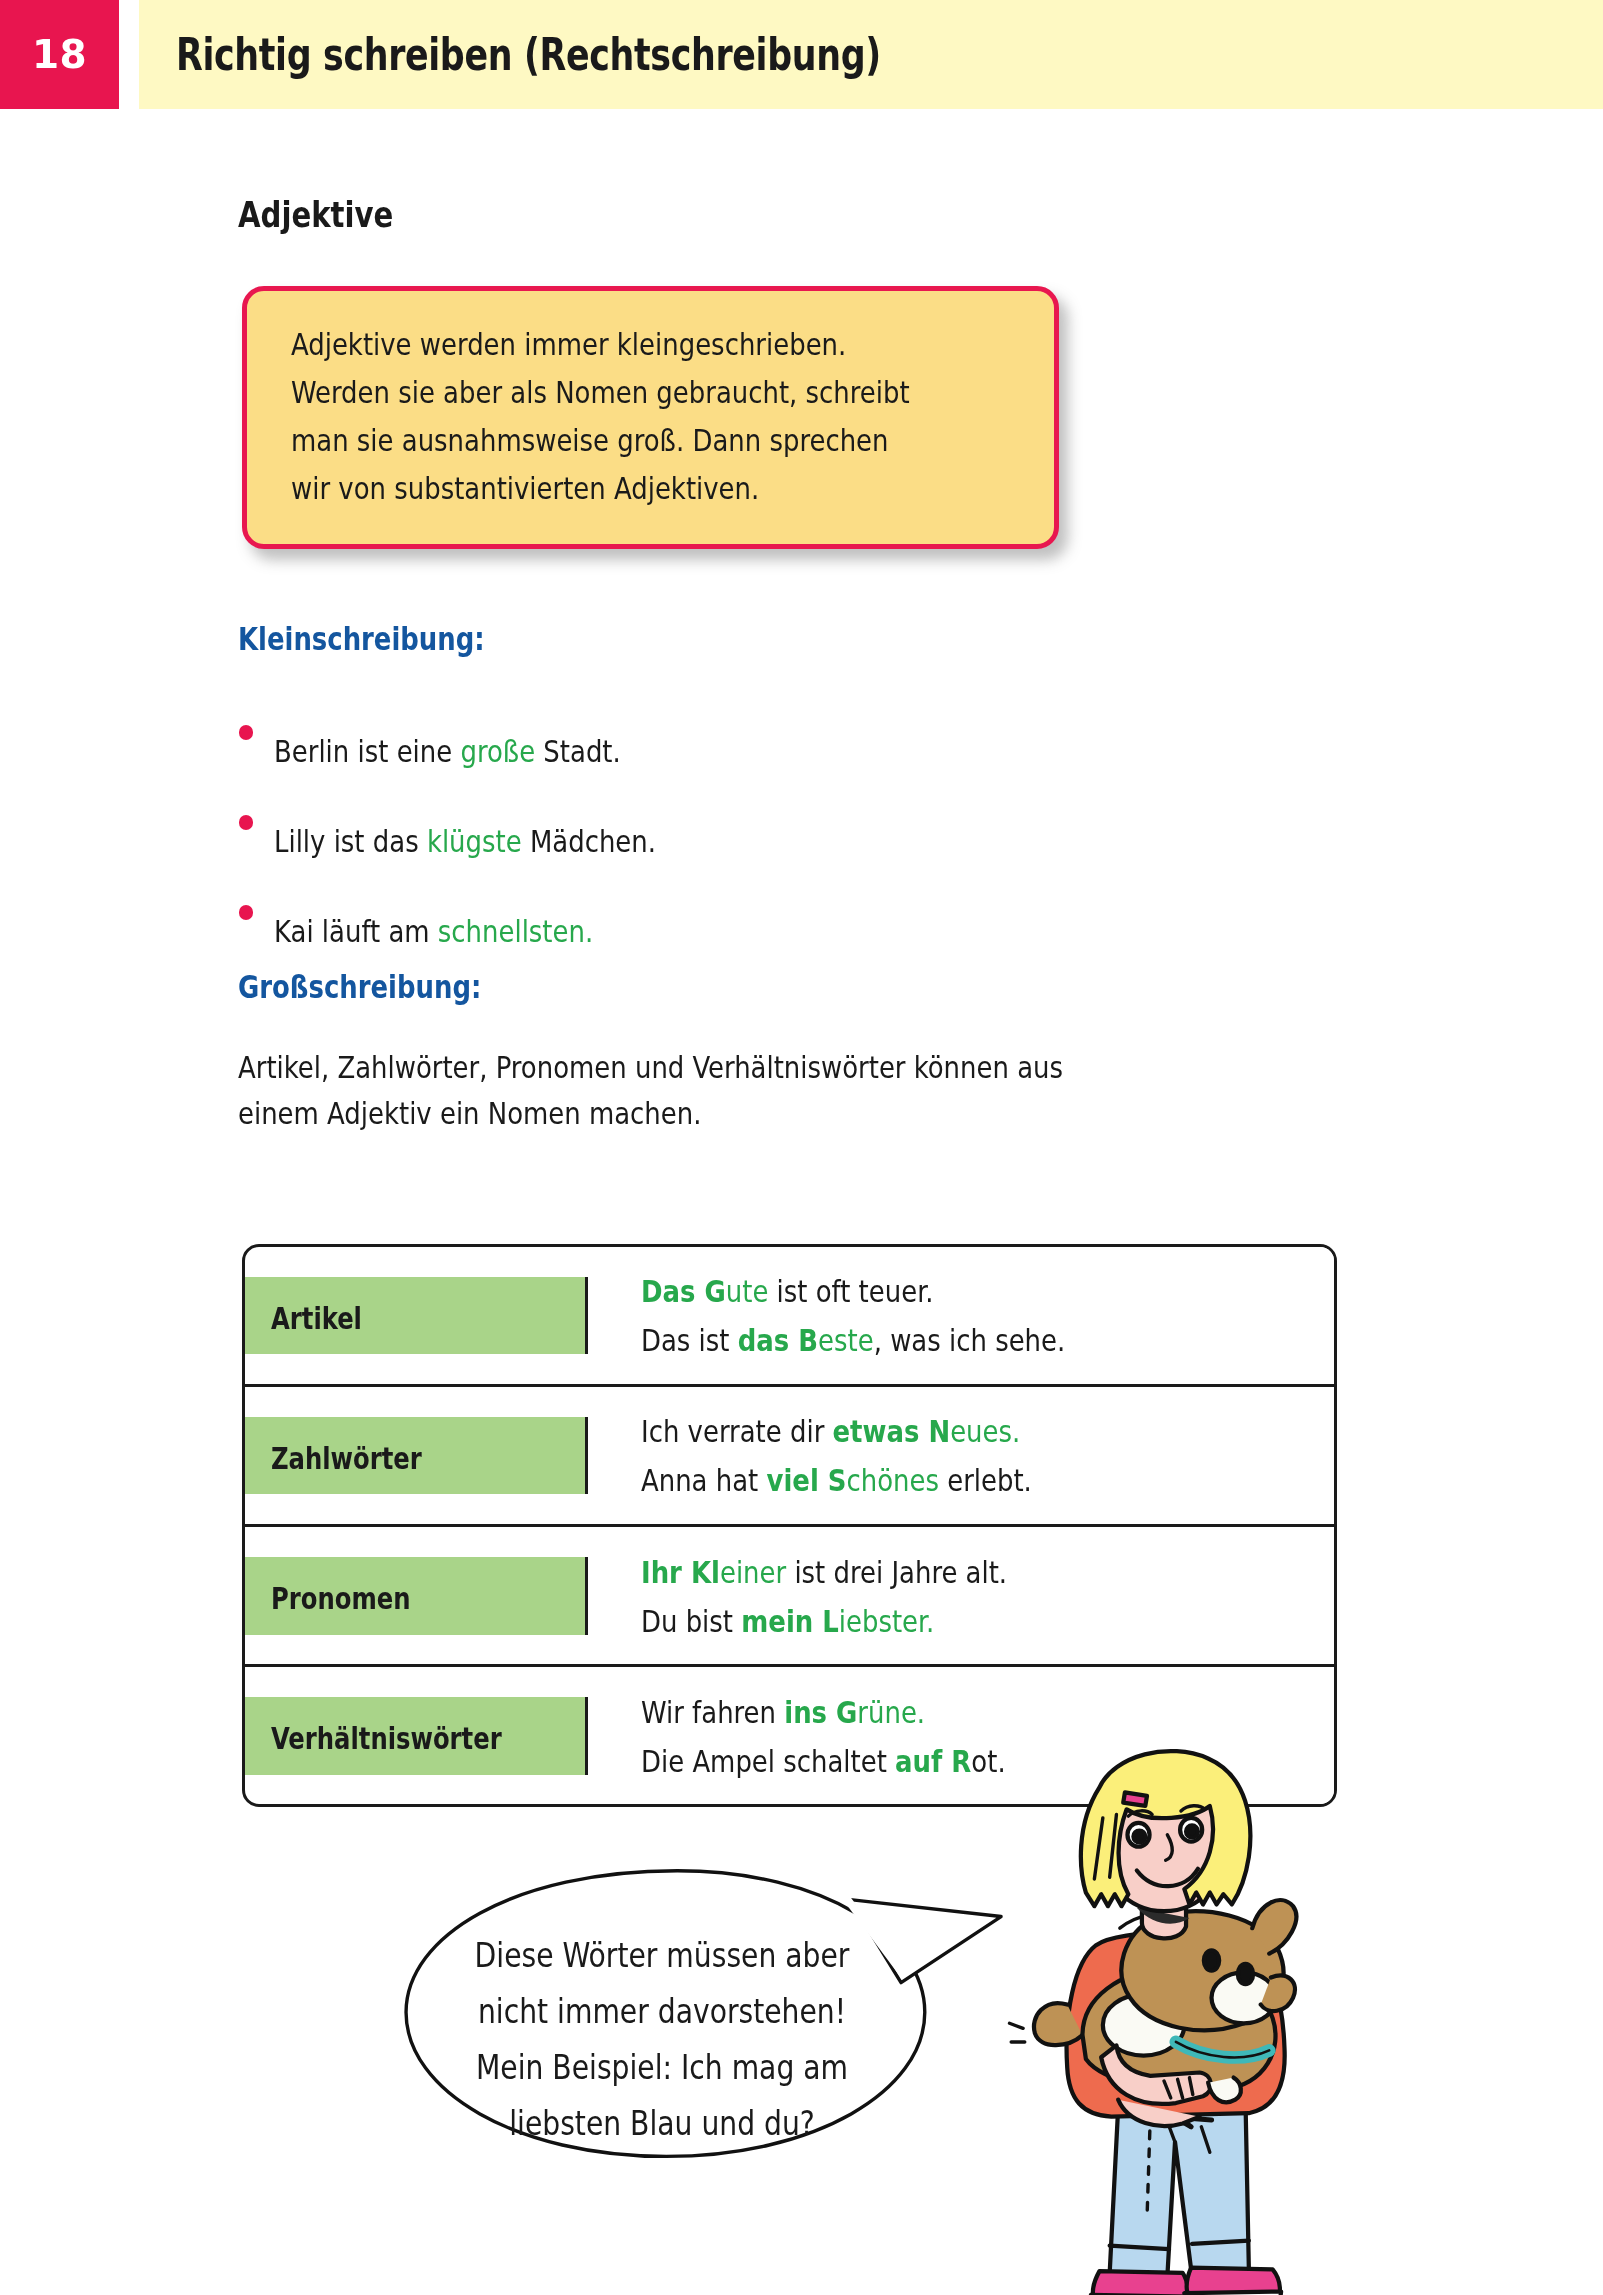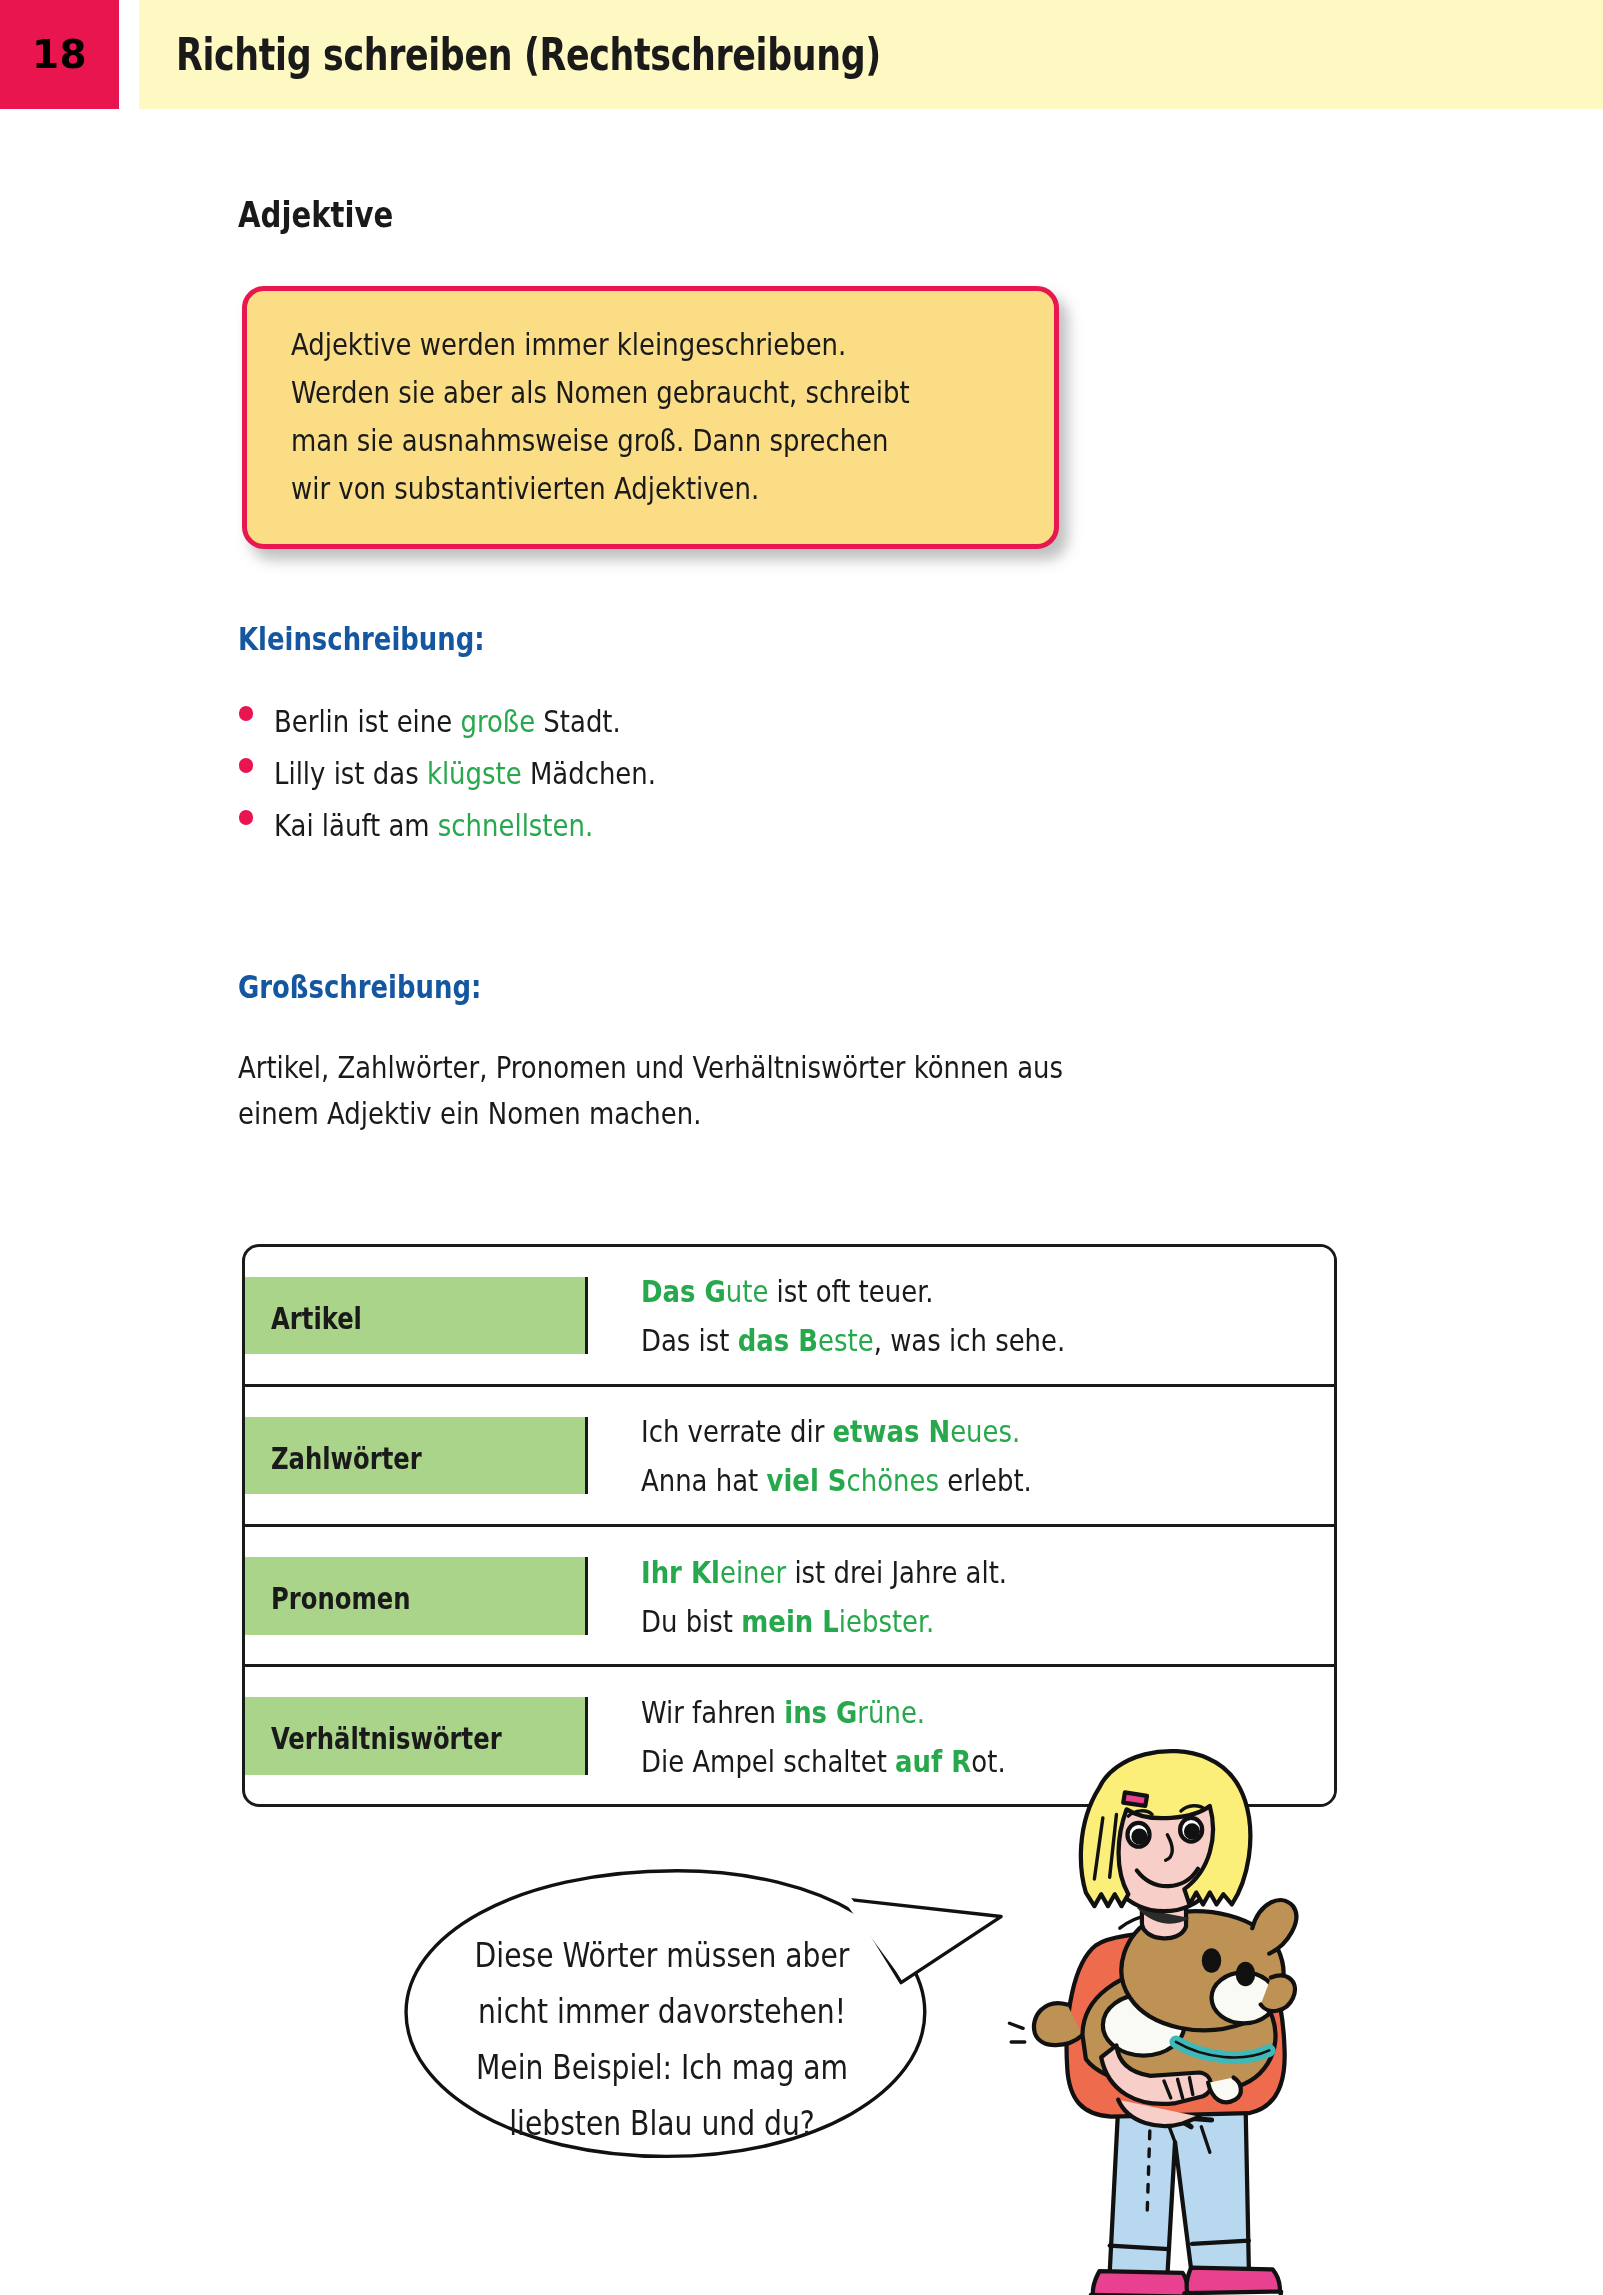--- a/index.html
+++ b/index.html
@@ -25,21 +25,21 @@
     align-items: stretch;
   }
   .page-tab {
     width: 119px;
     background: #E8154F;
     display: flex;
     align-items: center;
     justify-content: center;
   }
   .page-tab-num {
-    color: #000000;
+    color: #ffffff;
     font-size: 39px;
     font-weight: bold;
     letter-spacing: 0.4px;
     font-family: "DejaVu Sans", sans-serif;
   }
   .header-bar {
     flex: 1;
     background: #fef9c3;
     display: flex;
     align-items: center;
@@ -117,22 +117,23 @@
 
   
   .bullet-list {
     position: absolute;
     left: 239px;
     top: 586px;
     width: 1018px;
   }
   .bullet-item {
     display: flex;
-    align-items: center;
+    align-items: flex-start;
     height: 52px;
+    margin-top: 38px;
   }
   .bullet-dot {
     width: 14.4px;
     height: 14.4px;
     border-radius: 50%;
     background: #E8154F;
     flex: 0 0 auto;
     margin-right: 21px;
     position: relative;
     top: -7.6px;

